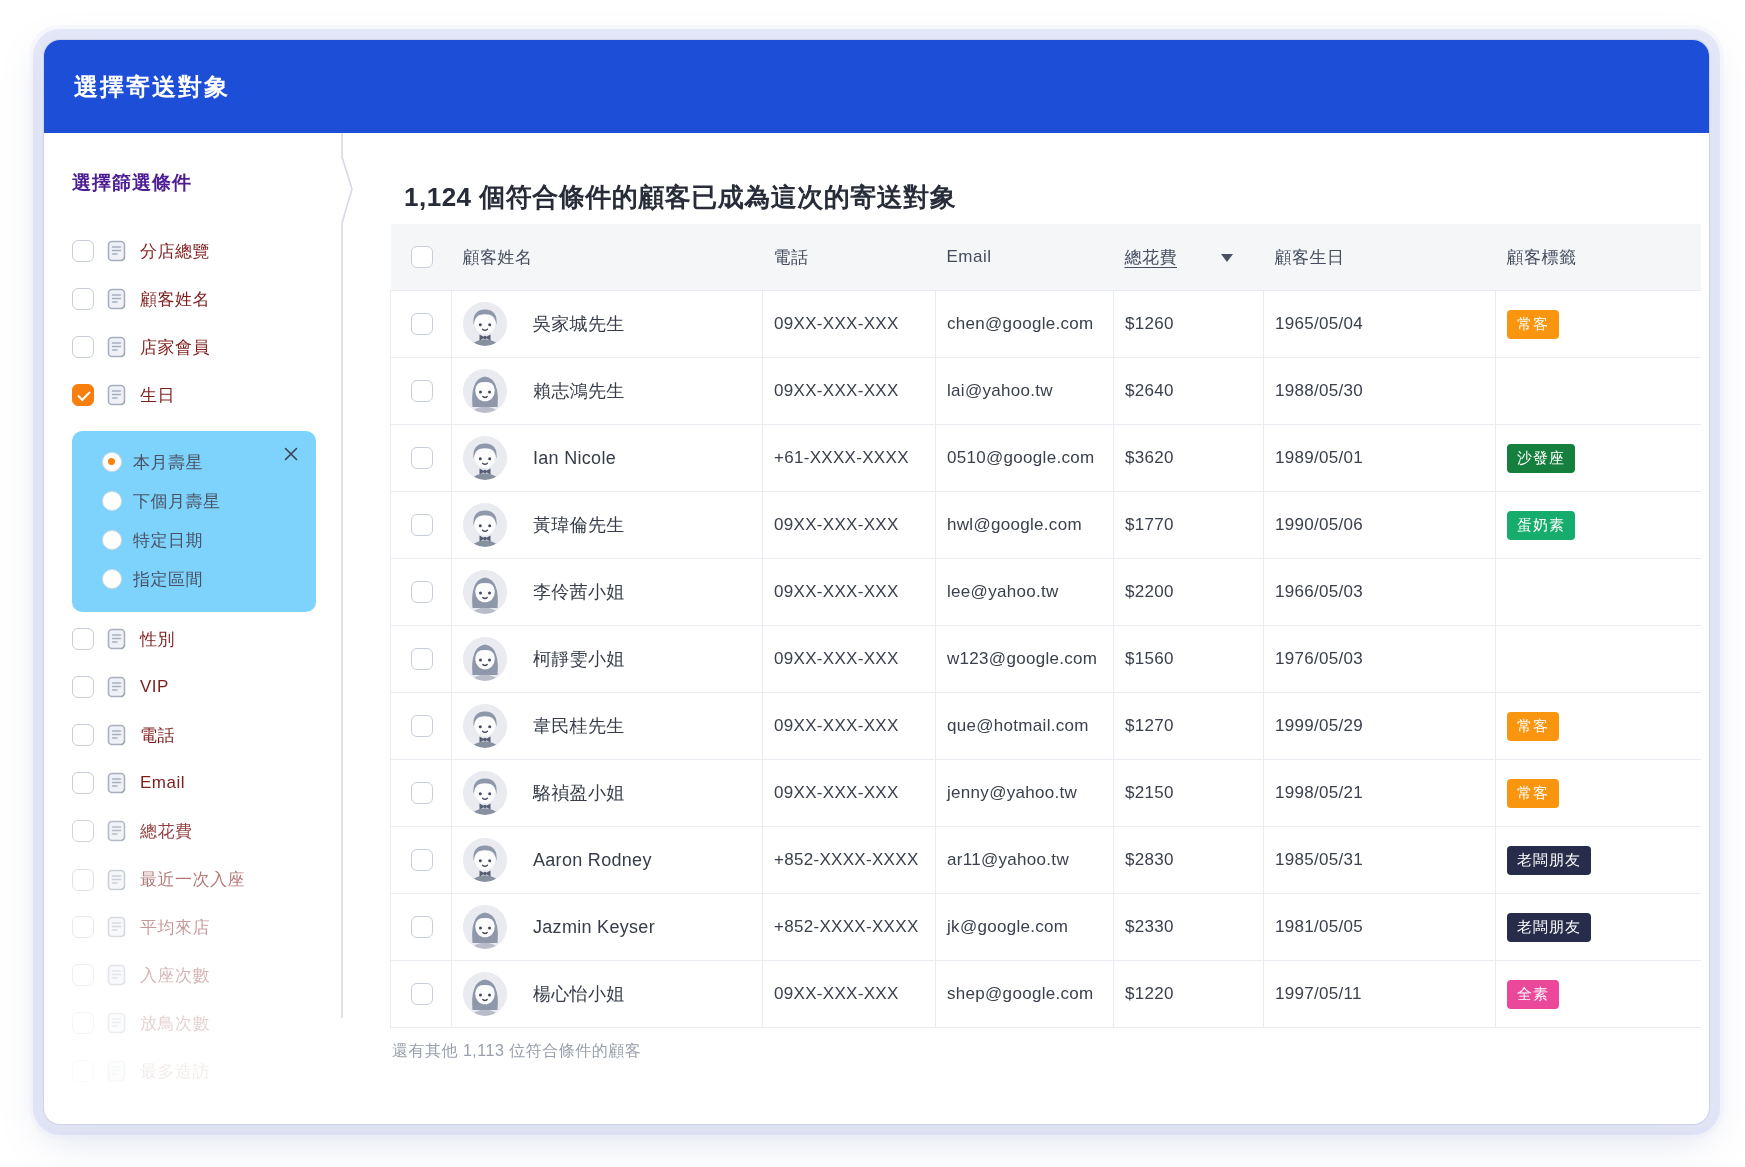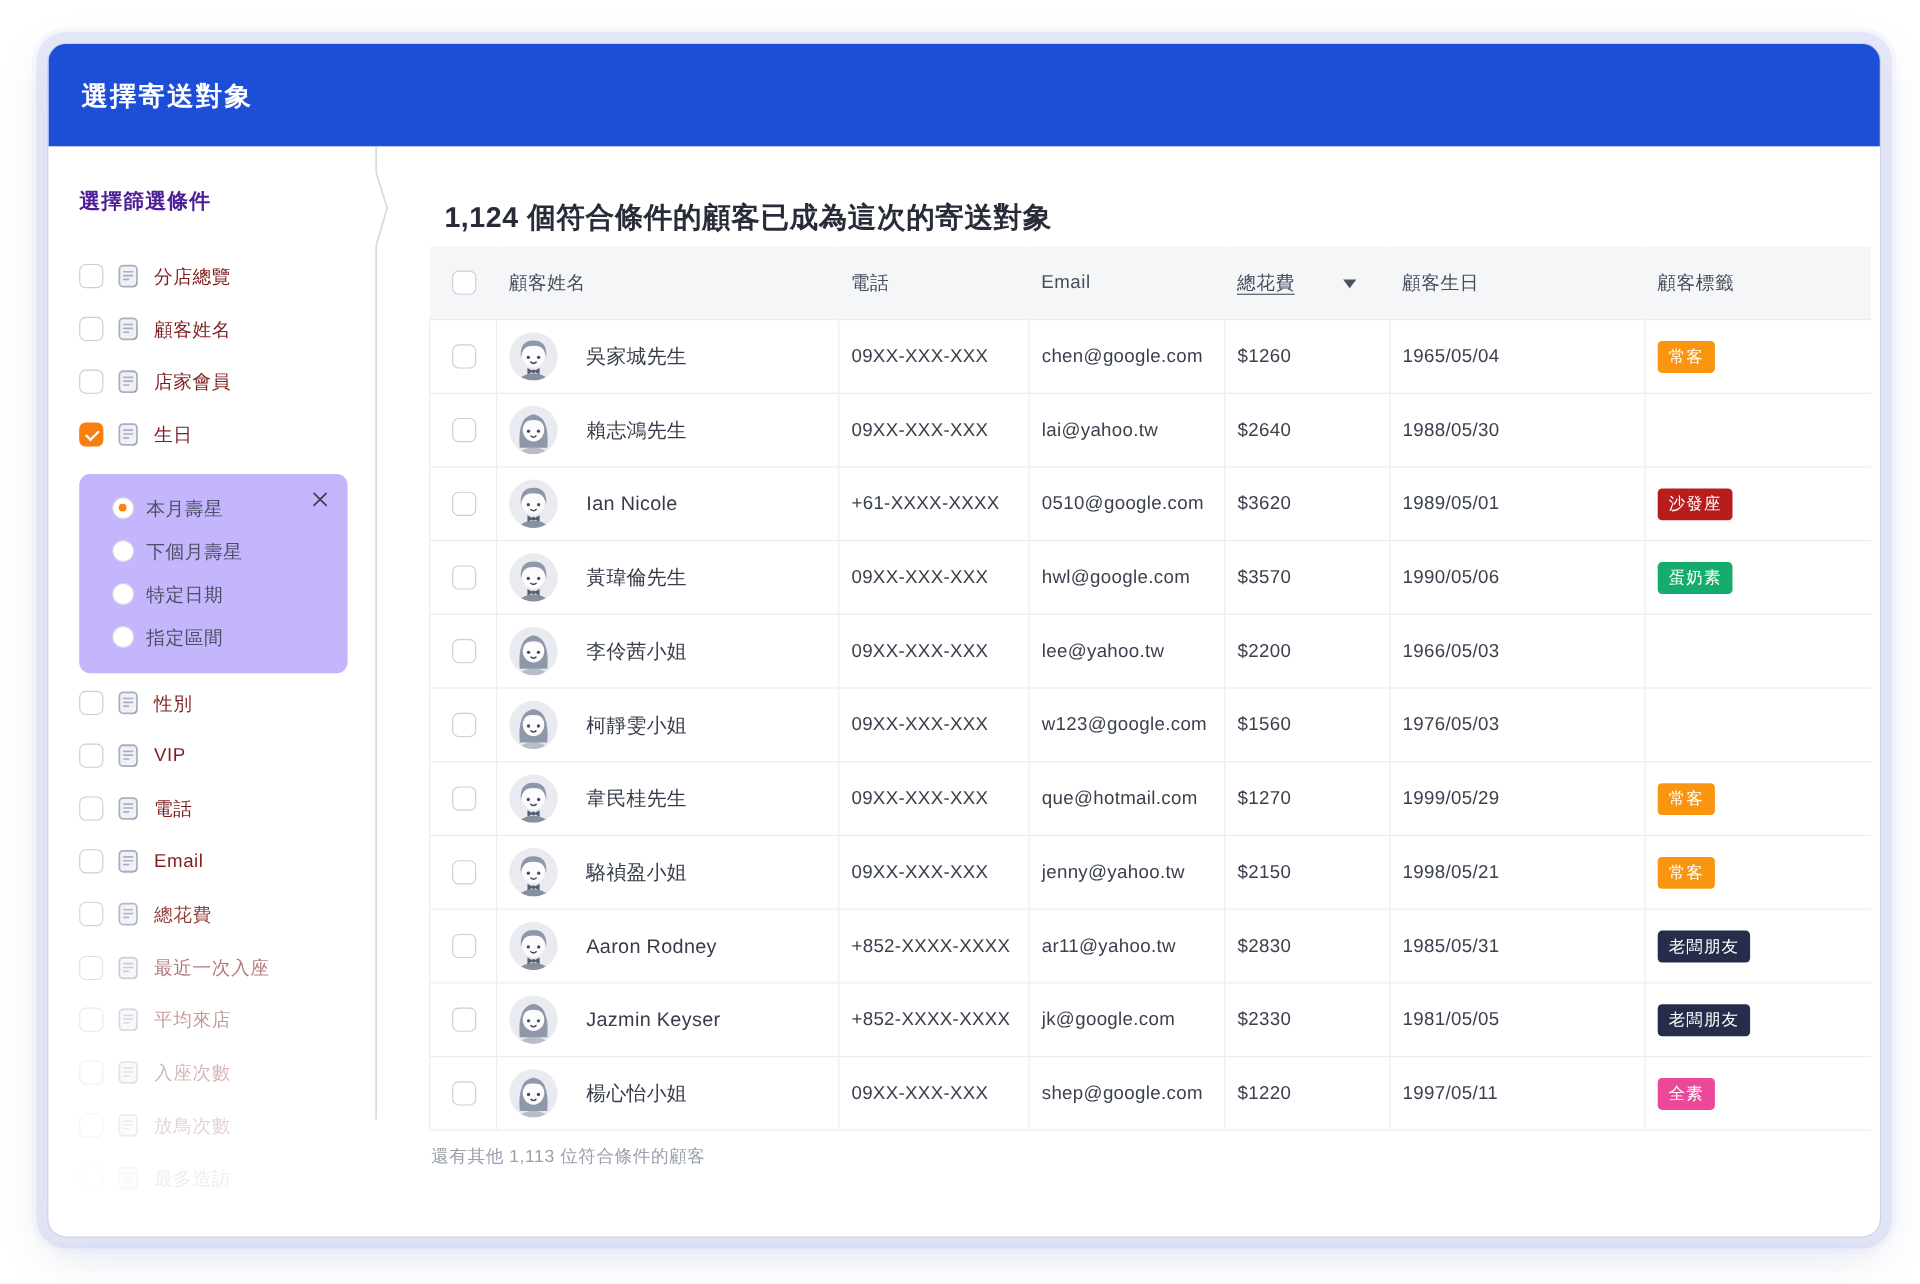--- a/index.html
+++ b/index.html
@@ -39,21 +39,21 @@
   .cb{width:22px;height:22px;box-sizing:border-box;border:1.5px solid #C7CDDA;border-radius:6px;
       background:#fff;position:relative;flex:none;}
   .cb.checked{background:#F87E0E;border-color:#F87E0E;}
   .cb.checked::after{content:"";position:absolute;left:4.5px;top:5.5px;width:10px;height:5px;
       border-left:2.4px solid #fff;border-bottom:2.4px solid #fff;transform:rotate(-45deg);}
 
   .doc-icon{display:inline-flex;flex:none;}
 
   
   .bday-panel{position:relative;width:244px;box-sizing:border-box;margin-top:14px;margin-left:0;
-      background:#c4b5fd;border-radius:10px;padding:18px 0 20px 30px;}
+      background:#7dd3fc;border-radius:10px;padding:18px 0 20px 30px;}
   .radio-row{display:flex;align-items:center;height:26px;margin-bottom:13px;gap:11px;}
   .radio-row:last-child{margin-bottom:0;}
   .radio{width:20px;height:20px;border-radius:50%;box-sizing:border-box;border:1.5px solid #D6DAE3;
       background:#fff;position:relative;flex:none;}
   .radio.selected::after{content:"";position:absolute;left:5px;top:5px;width:7px;height:7px;
       border-radius:50%;background:#F8820D;}
   .radio-label{font-size:17px;color:#4A5162;letter-spacing:.5px;}
   .panel-close{position:absolute;top:14px;right:16px;width:18px;height:18px;cursor:pointer;}
 
   
@@ -413,40 +413,40 @@
                     </svg>
         </span>
         <span class="cust-name">Ian Nicole</span>
       </div>
     </td>
     <td class="cell-phone">+61-XXXX-XXXX</td>
     <td class="cell-email">0510@google.com</td>
     <td class="cell-spend">$3620</td>
     <td class="cell-bday">1989/05/01</td>
     <td class="cell-tag">
-      <span class="tag" style="background: #b91c1c;">沙發座</span>
+      <span class="tag" style="background: #15803d;">沙發座</span>
     </td>
   </tr>
             <tr>
     <td>
       <div class="cb"></div>
     </td>
     <td>
       <div class="name-wrap">
         <span class="avatar">
           <svg width="44" height="44">
                       <use href="#av-male" xlink:href="#av-male"></use>
                     </svg>
         </span>
         <span class="cust-name">黃瑋倫先生</span>
       </div>
     </td>
     <td class="cell-phone">09XX-XXX-XXX</td>
     <td class="cell-email">hwl@google.com</td>
-    <td class="cell-spend">$3570</td>
+    <td class="cell-spend">$1770</td>
     <td class="cell-bday">1990/05/06</td>
     <td class="cell-tag">
       <span class="tag" style="background: rgb(22, 173, 108);">蛋奶素</span>
     </td>
   </tr>
             <tr>
     <td>
       <div class="cb"></div>
     </td>
     <td>

